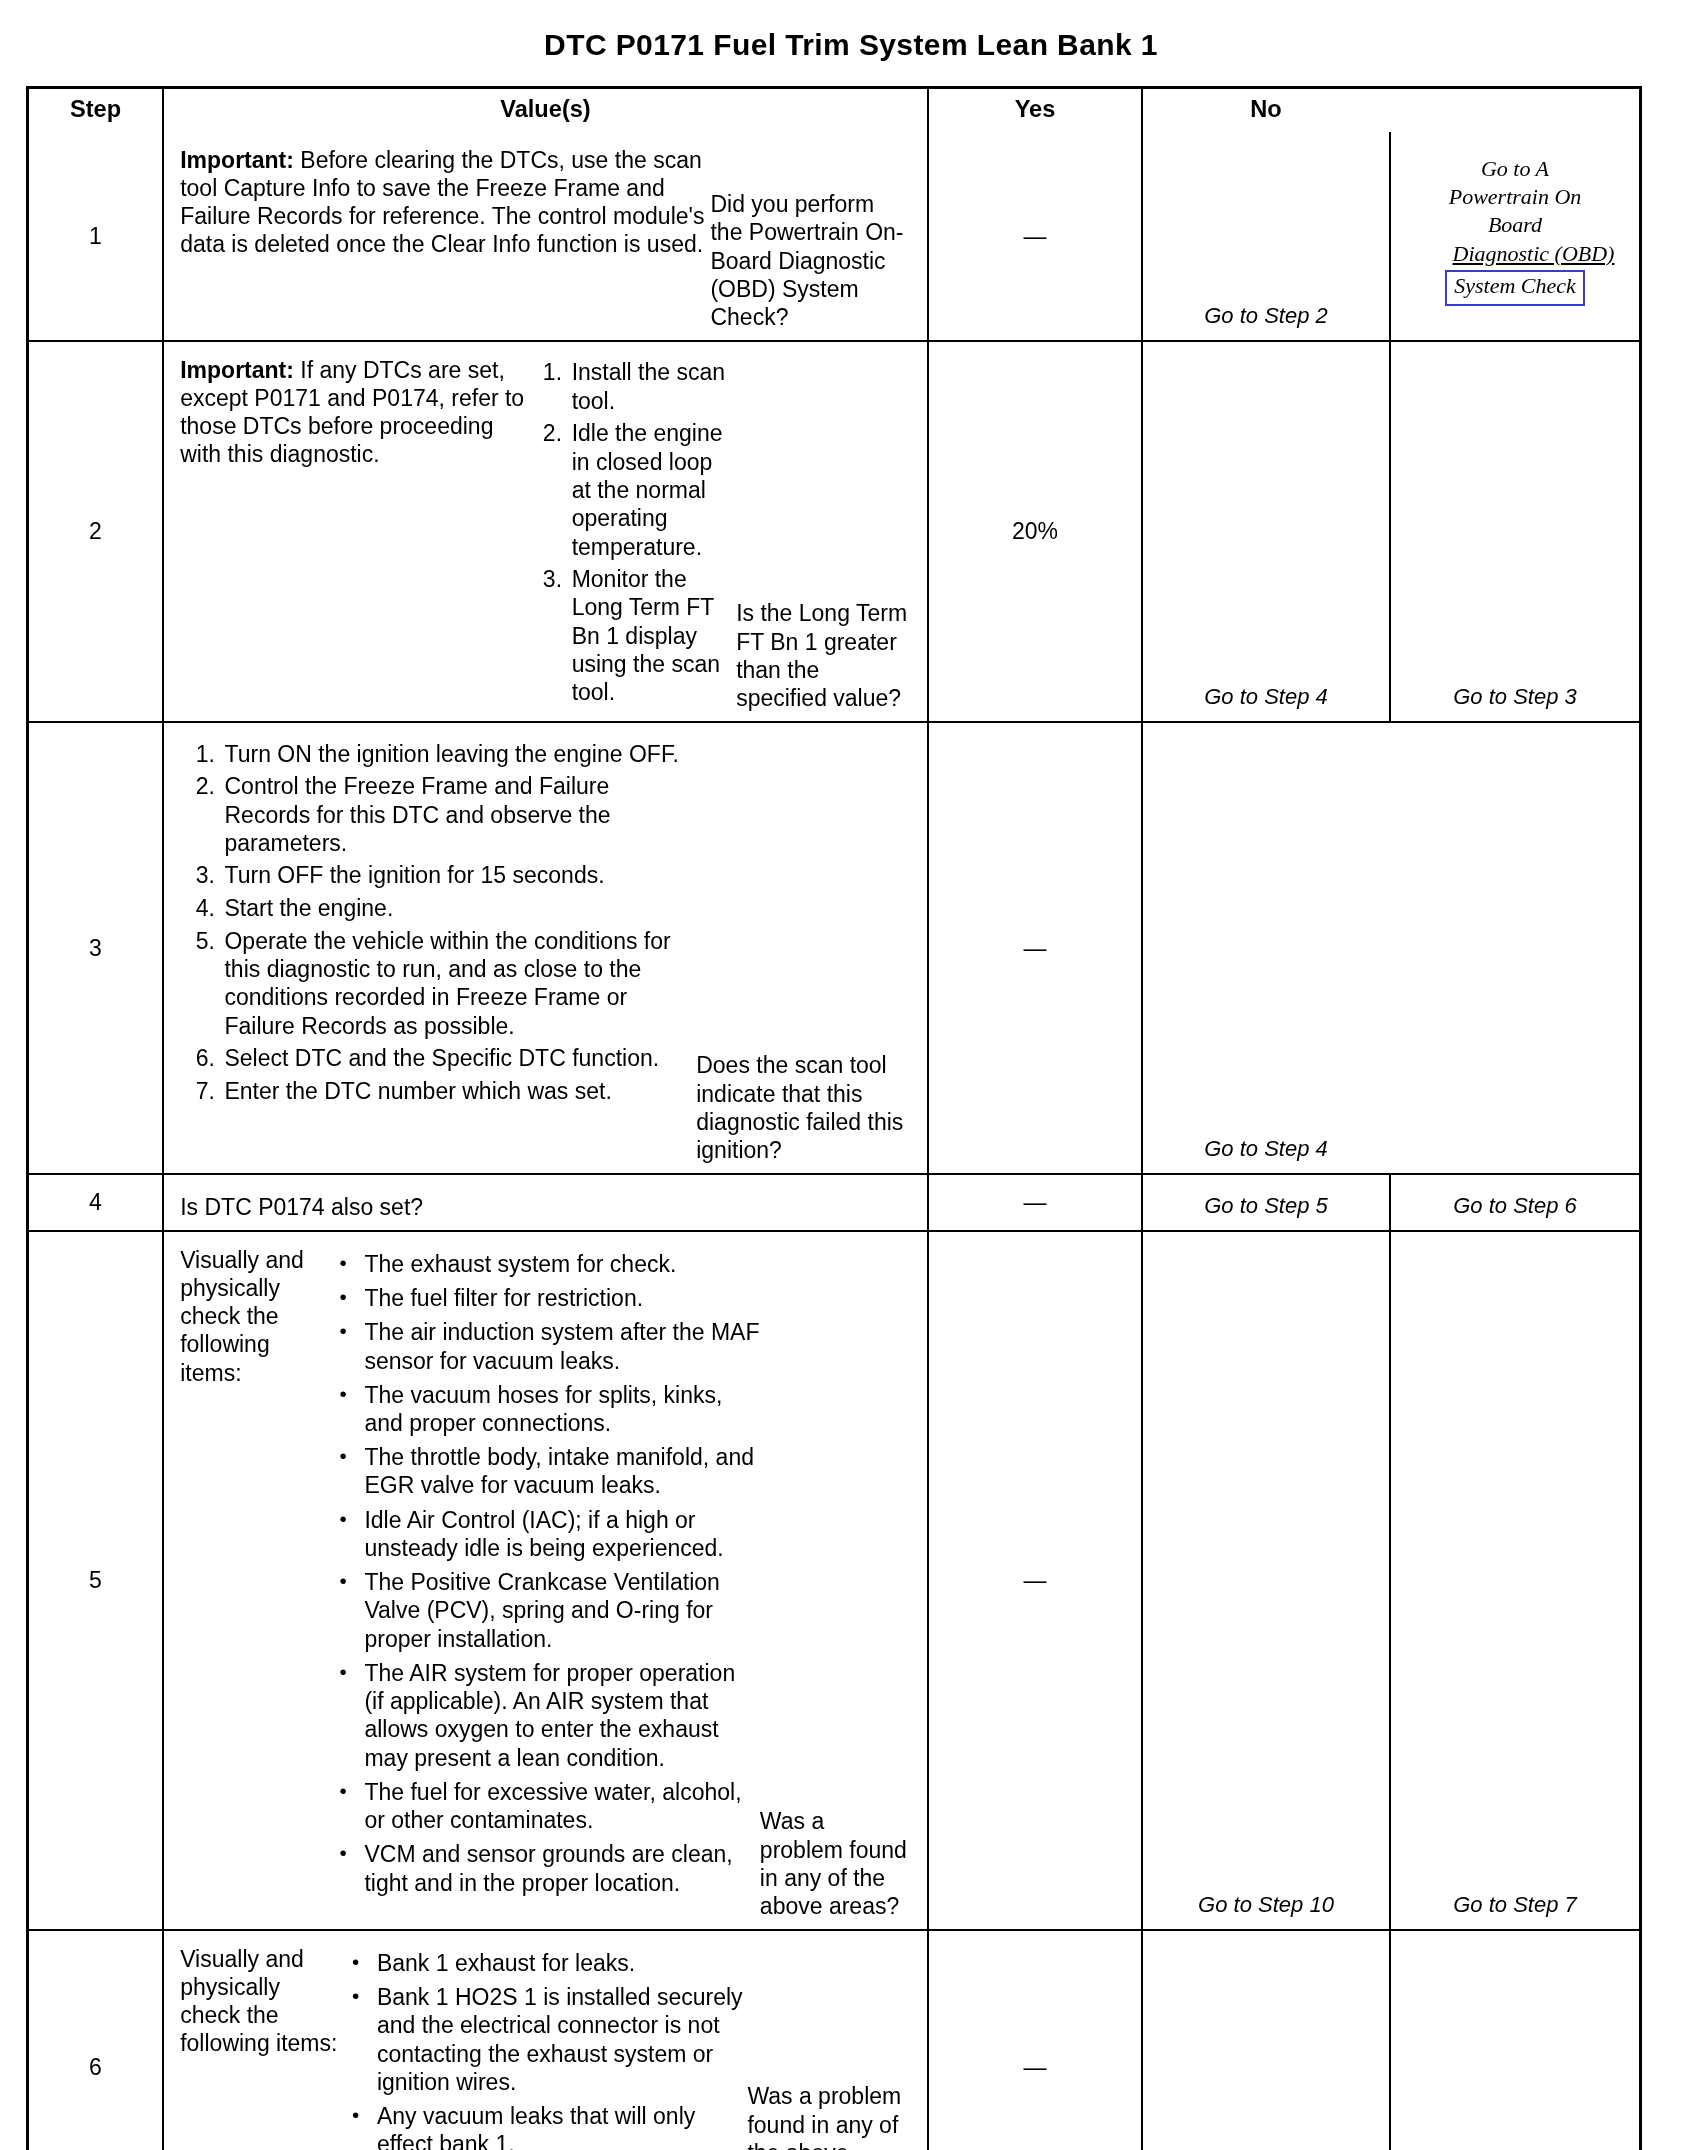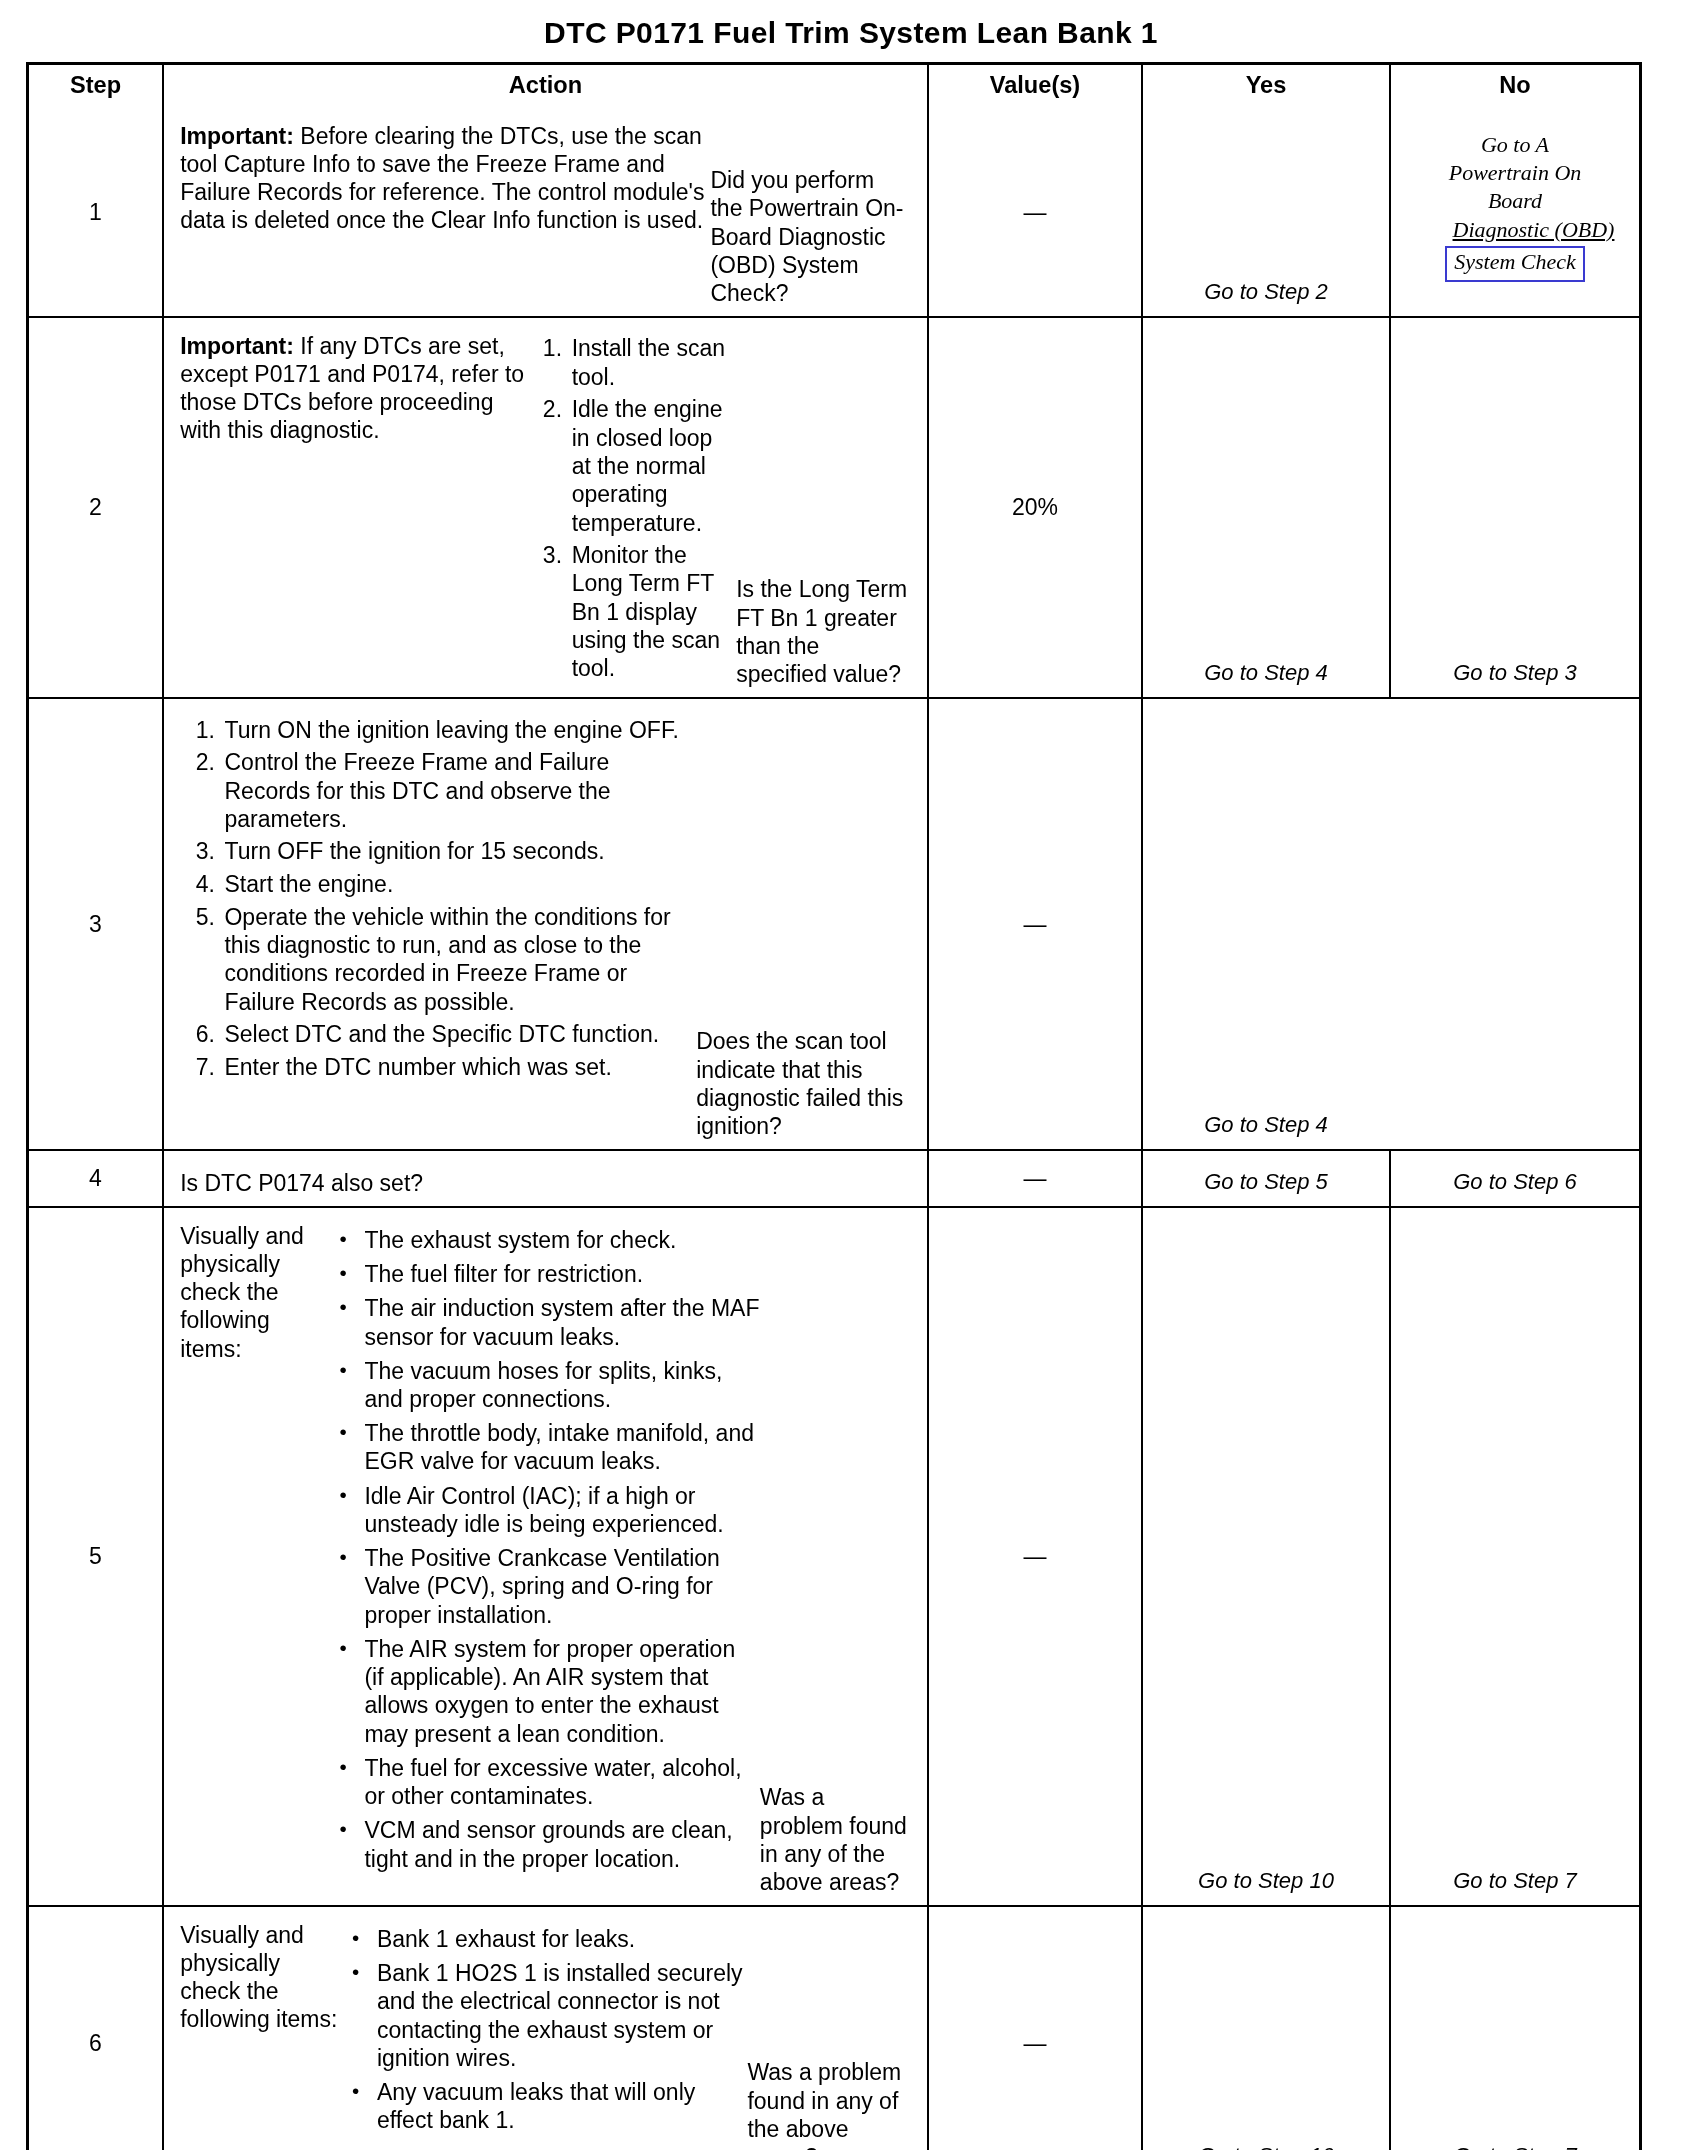--- a/index.html
+++ b/index.html
@@ -10,21 +10,21 @@
     background: #ffffff;
     color: #000;
     font-family: "Liberation Sans", sans-serif;
   }
   .page { width: 1702px; min-height: 2151px; position: relative; }
 
   .page-title {
     text-align: center;
     font-weight: bold;
     font-size: 30px;
-    margin: 0;
+    margin: 12px;
     padding: 16.2px 0 11.8px 0;
     letter-spacing: 0.4px;
   }
 
   .tbl {
     margin-left: 26px;
     width: 1616px;
     border: 3px solid #000;
   }
   .trow {
@@ -102,21 +102,20 @@
 </head>
 <body>
 
 <div class="page">
 
   <h1 class="page-title">DTC P0171 Fuel Trim System Lean Bank 1</h1>
 
   <div class="tbl">
     <div class="trow hrow">
       <div class="cell hcell">Step</div>
-      <div class="cell hcell">Action</div>
       <div class="cell hcell">Value(s)</div>
       <div class="cell hcell">Yes</div>
       <div class="cell hcell">No</div>
     </div>
     <div id="table-body" style="display:contents"><div class="trow row-1">
           <div class="cell cell-step">1</div>
           <div class="cell cell-action">
             <div class="block-p"><span class="bold">Important: </span>Before clearing the DTCs, use the scan tool Capture Info to save the Freeze Frame and Failure Records for reference. The control module's data is deleted once the Clear Info function is used.</div>
             <div class="block-q">Did you perform the Powertrain On-Board Diagnostic (OBD) System Check?</div>
           </div>

